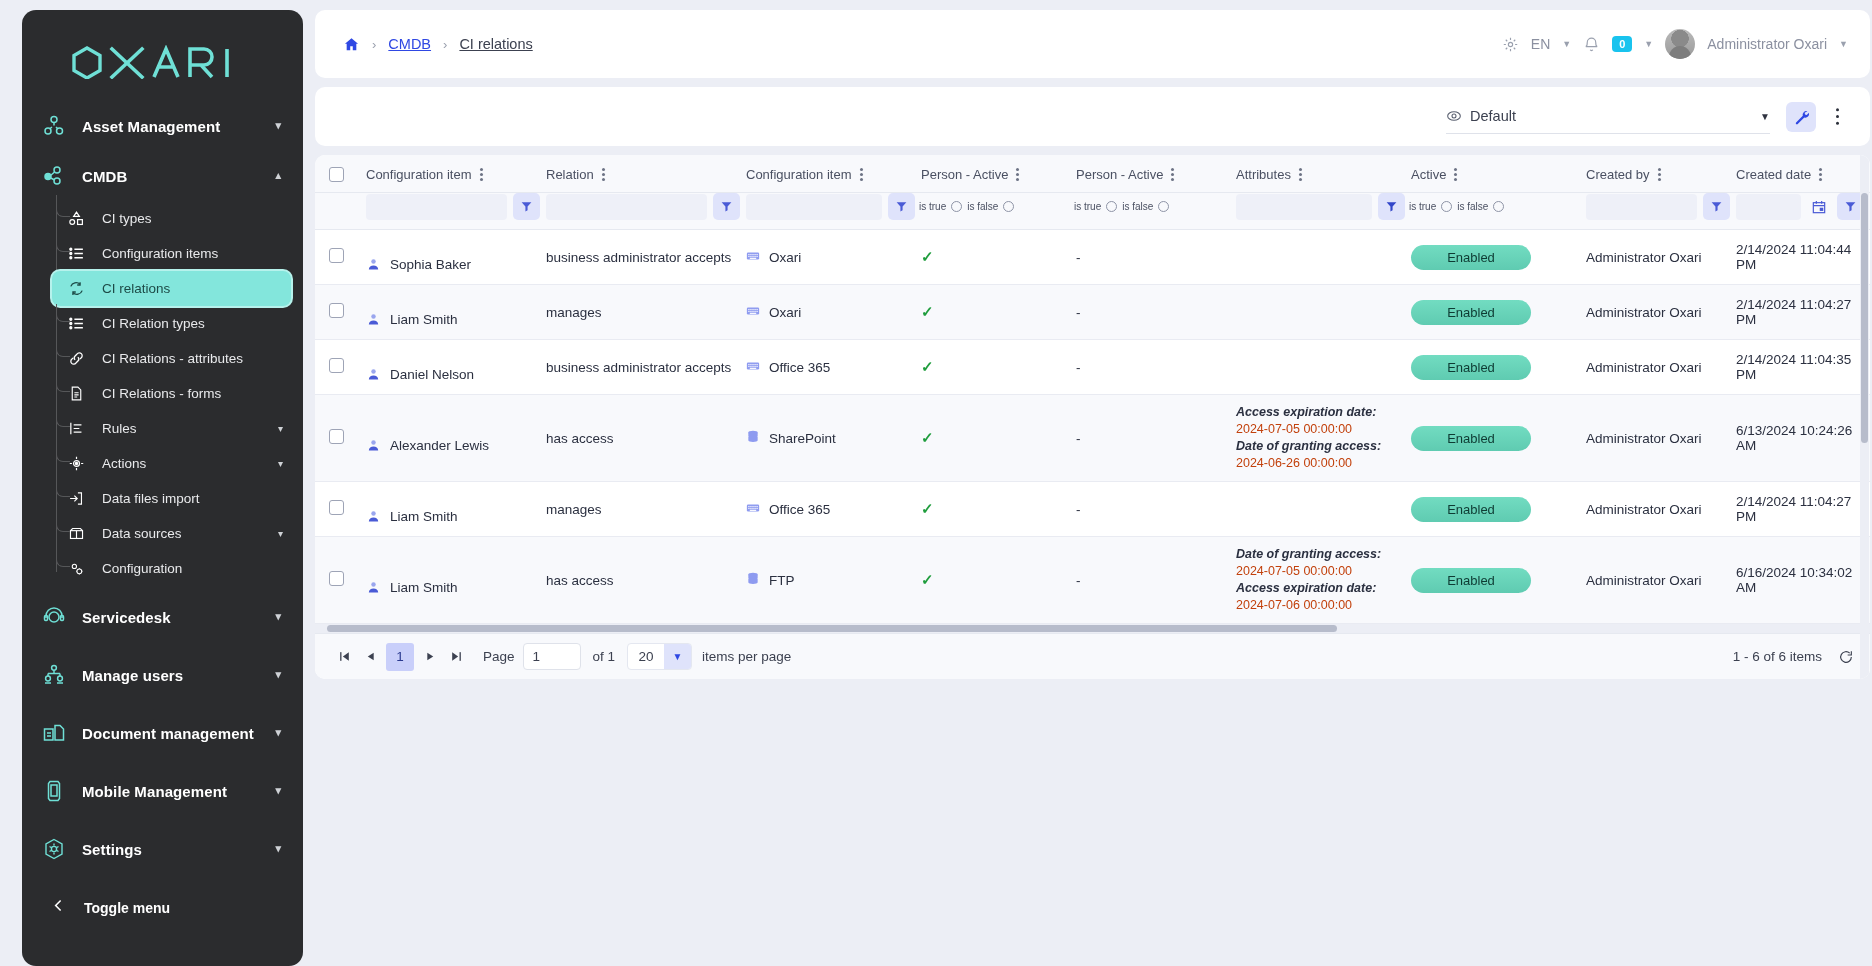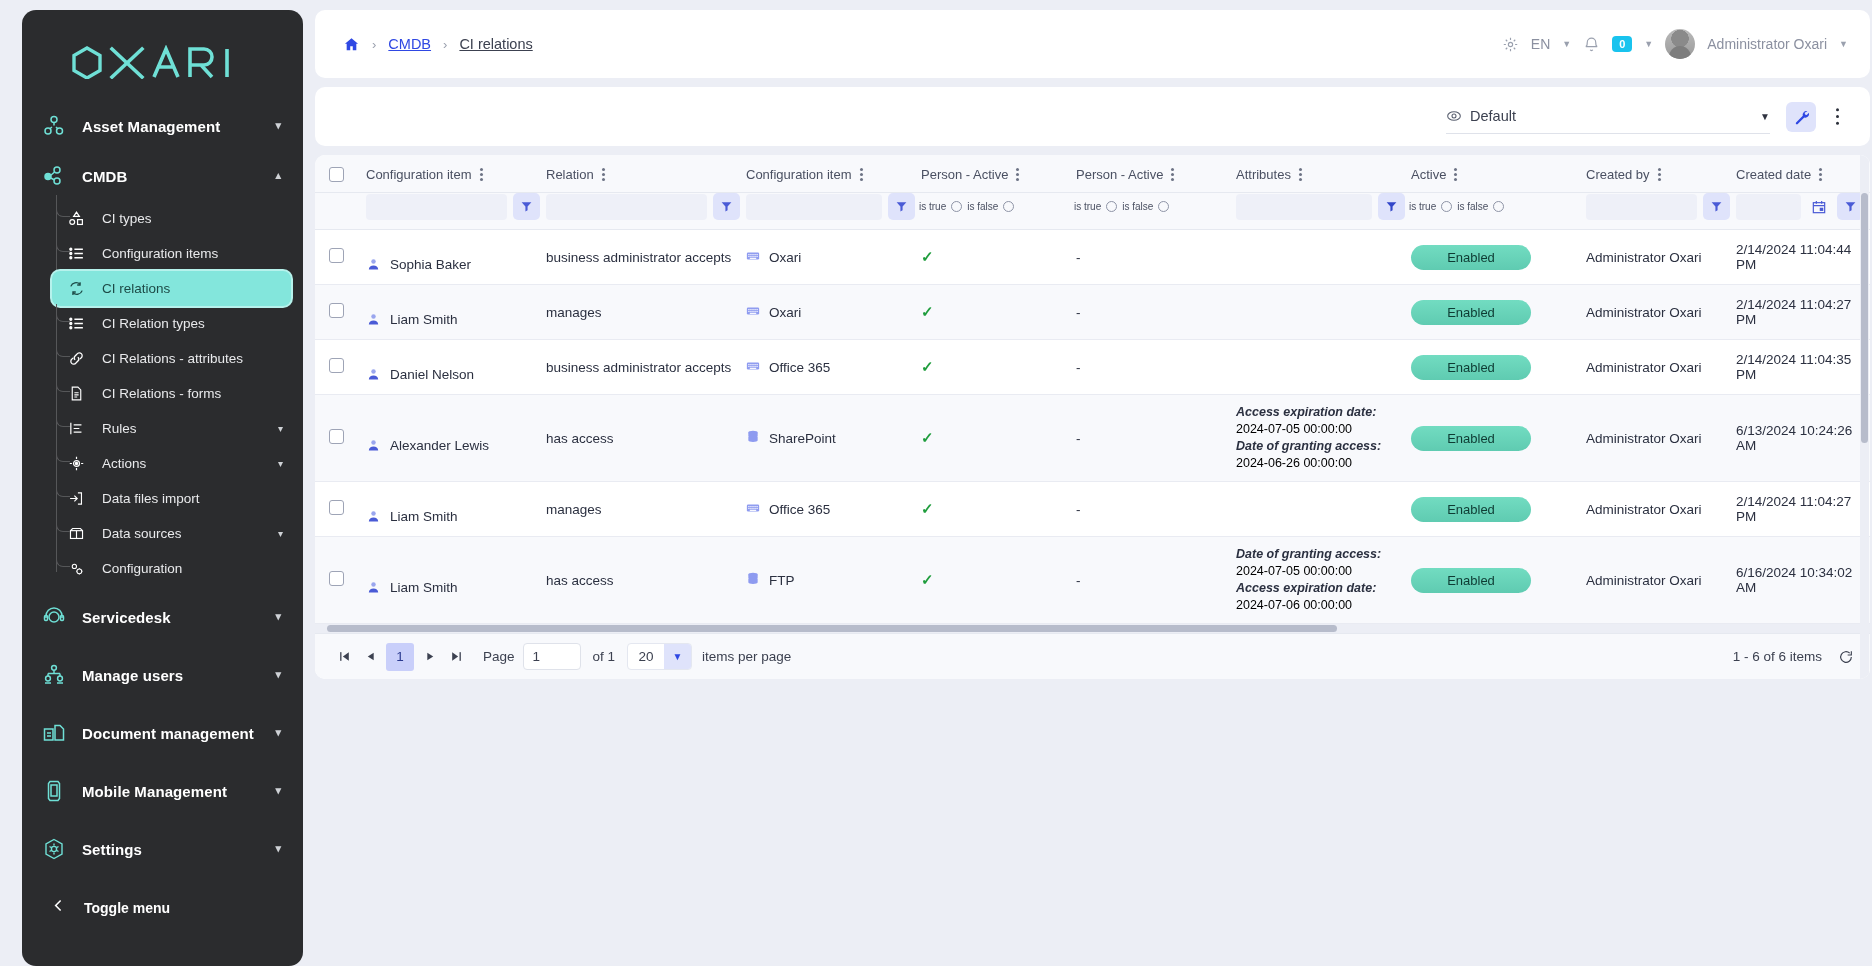--- a/index.html
+++ b/index.html
@@ -153,21 +153,21 @@
   .tick-green { color:#1f9d3d; font-size:15px; font-weight:bold; }
   .dash { color:#2b3040; }
   .pill {
     display:inline-block; min-width:120px; text-align:center;
     background:#6fd6bd; color:#0e3b33; font-size:13px;
     border-radius:13px; padding:5px 12px;
     background:linear-gradient(#72dcc1,#5fcbb1);
   }
   .attr-line { font-size:12.5px; line-height:17px; }
   .attr-k { font-style:italic; font-weight:bold; color:#2b3040; }
-  .attr-v { color:#000000;text-align:center; }
+  .attr-v { color:#c2410c;text-align:center; }
 
   .hscroll-track{ height:9px; background:#eceef5; position:relative; }
   .hscroll-thumb{ position:absolute; left:12px; top:1px; height:7px; width:1010px; background:#b7bccb; border-radius:4px;}
   .vscroll-track{ position:absolute; right:1px; top:0; width:9px; bottom:0; background:#eceef5;}
   .vscroll-thumb{ position:absolute; right:1px; top:38px; width:7px; height:250px; background:#b7bccb; border-radius:4px;}
 
   .pager {
     background:#f8f9fc; height:46px; display:flex; align-items:center; gap:0;
     padding:0 16px; border-top:1px solid #e6e9f0; font-size:13.5px; color:#3c4150;
     border-radius:0 0 10px 10px;

